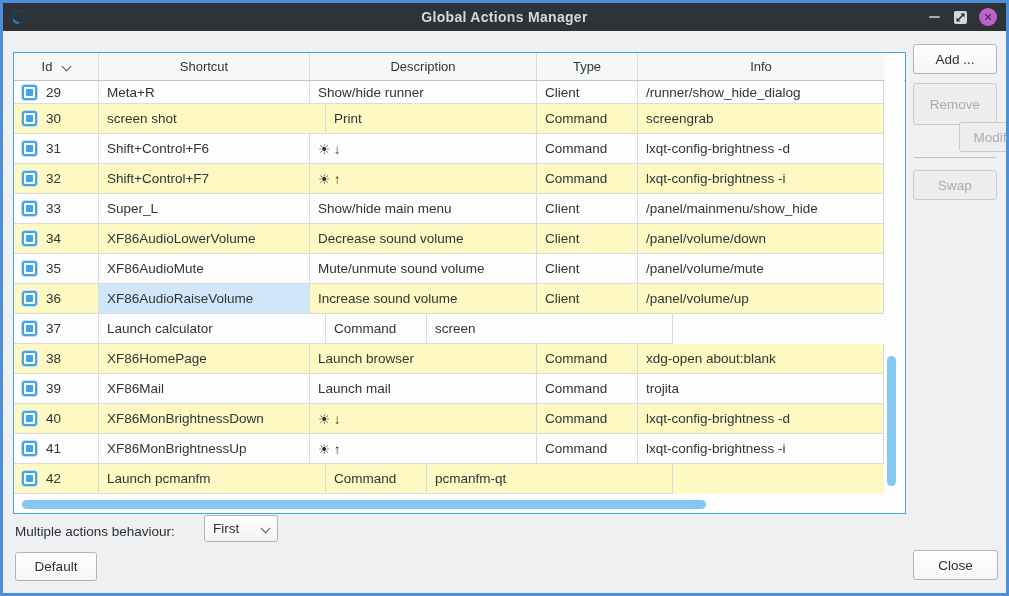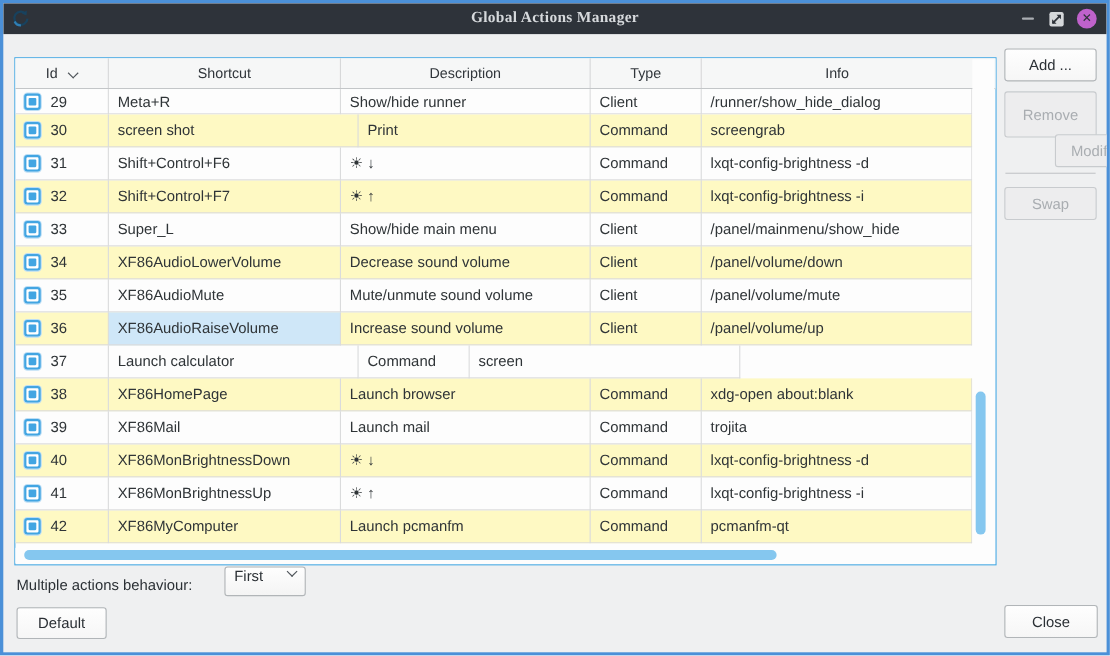--- a/index.html
+++ b/index.html
@@ -6,21 +6,21 @@
   *{box-sizing:border-box;}
   .window{
     position:relative;width:1009px;height:596px;
     background:#eff0f1;border:3px solid #4b90d8;
     font-family:"Liberation Sans","DejaVu Sans",sans-serif;
     color:#2f3437;font-size:13px;overflow:hidden;
   }
   
   .titlebar{position:absolute;left:0;top:0;width:1003px;height:28px;background:#2e333a;display:flex;align-items:center;}
   .win-icon{position:absolute;left:6px;top:4px;width:20px;height:20px;}
-  .title{position:absolute;left:0;right:0;text-align:center;color:#d6d9dc;font-weight:bold;font-size:14px;letter-spacing:.3px;font-family:Liberation Serif, serif;}
+  .title{position:absolute;left:0;right:0;text-align:center;color:#d6d9dc;font-weight:bold;font-size:14px;letter-spacing:.3px;}
   .tb-btn{position:absolute;top:0;height:28px;width:24px;display:flex;align-items:center;justify-content:center;cursor:default;}
   .btn-min{right:60px;}
   .btn-max{right:34px;}
   .btn-close{right:6px;}
   .min-glyph{width:11px;height:2px;background:#a9adb2;border-radius:1px;}
   .max-glyph{width:13px;height:13px;background:#d5d8db;border-radius:2px;position:relative;}
   .max-glyph svg{position:absolute;left:0;top:0;}
   .close-glyph{width:18px;height:18px;border-radius:50%;background:#bf62cb;color:#2e333a;display:flex;align-items:center;justify-content:center;font-weight:bold;font-size:11px;line-height:1;}
   
   .table-frame{position:absolute;left:10px;top:39px;width:893px;height:462px;background:#fdfdfd;border:1px solid #45a7e2;border-radius:0;margin-top:10px;}
@@ -47,21 +47,21 @@
   
   .btn{position:absolute;display:flex;align-items:center;justify-content:center;background:linear-gradient(#fefefe,#f6f6f6);border:1px solid #b1b5b8;border-radius:3px;font-size:13.5px;color:#2b3035;cursor:default;}
   .btn.disabled{background:#ededee;border-color:#c8cbce;color:#a9adb1;}
   .b-add{left:910px;top:41px;width:84px;height:30px;}
   .b-remove{left:910px;top:80px;width:84px;height:42px;}
   .b-modify{left:910px;top:119px;width:84px;height:30px;margin-left:46px;}
   .b-swap{left:910px;top:167px;width:84px;height:30px;}
   .side-sep{position:absolute;left:911px;top:154px;width:82px;height:1px;background:#c2c5c8;}
   
   .footer-label{position:absolute;left:12px;top:515px;height:26px;display:flex;align-items:center;font-size:13.5px;color:#2b3035;}
-  .combo{position:absolute;left:201px;top:512px;width:74px;height:27px;display:flex;justify-content:space-between;padding:0 8px;background:linear-gradient(#fefefe,#f4f4f4);border:1px solid #b1b5b8;border-radius:3px;font-size:13.5px;color:#2b3035;}
+  .combo{position:absolute;left:201px;top:512px;width:74px;height:27px;display:flex;align-items:center;justify-content:space-between;padding:0 8px;background:linear-gradient(#fefefe,#f4f4f4);border:1px solid #b1b5b8;border-radius:3px;font-size:13.5px;color:#2b3035;}
   .b-default{left:12px;top:549px;width:82px;height:29px;}
   .b-close{left:910px;top:547px;width:85px;height:30px;}
 </style>
 </head>
 <body>
 
 <div class="window">
 
   <div class="titlebar">
     <span class="win-icon">
@@ -264,21 +264,20 @@
           <div class="cell c4">Command</div>
           <div class="cell c5">lxqt-config-brightness -i</div>
         </div>
         <div class="trow alt">
           <div class="cell c-id c1">
             <span class="checkbox">
               <i></i>
             </span>
             <span>42</span>
           </div>
-          <div class="cell c2">XF86MyComputer</div>
           <div class="cell c3">Launch pcmanfm</div>
           <div class="cell c4">Command</div>
           <div class="cell c5">pcmanfm-qt</div>
         </div>
       </div>
     <div class="vscroll-track">
       <div class="vscroll-thumb"></div>
     </div>
     <div class="hscroll-track">
       <div class="hscroll-thumb"></div>

